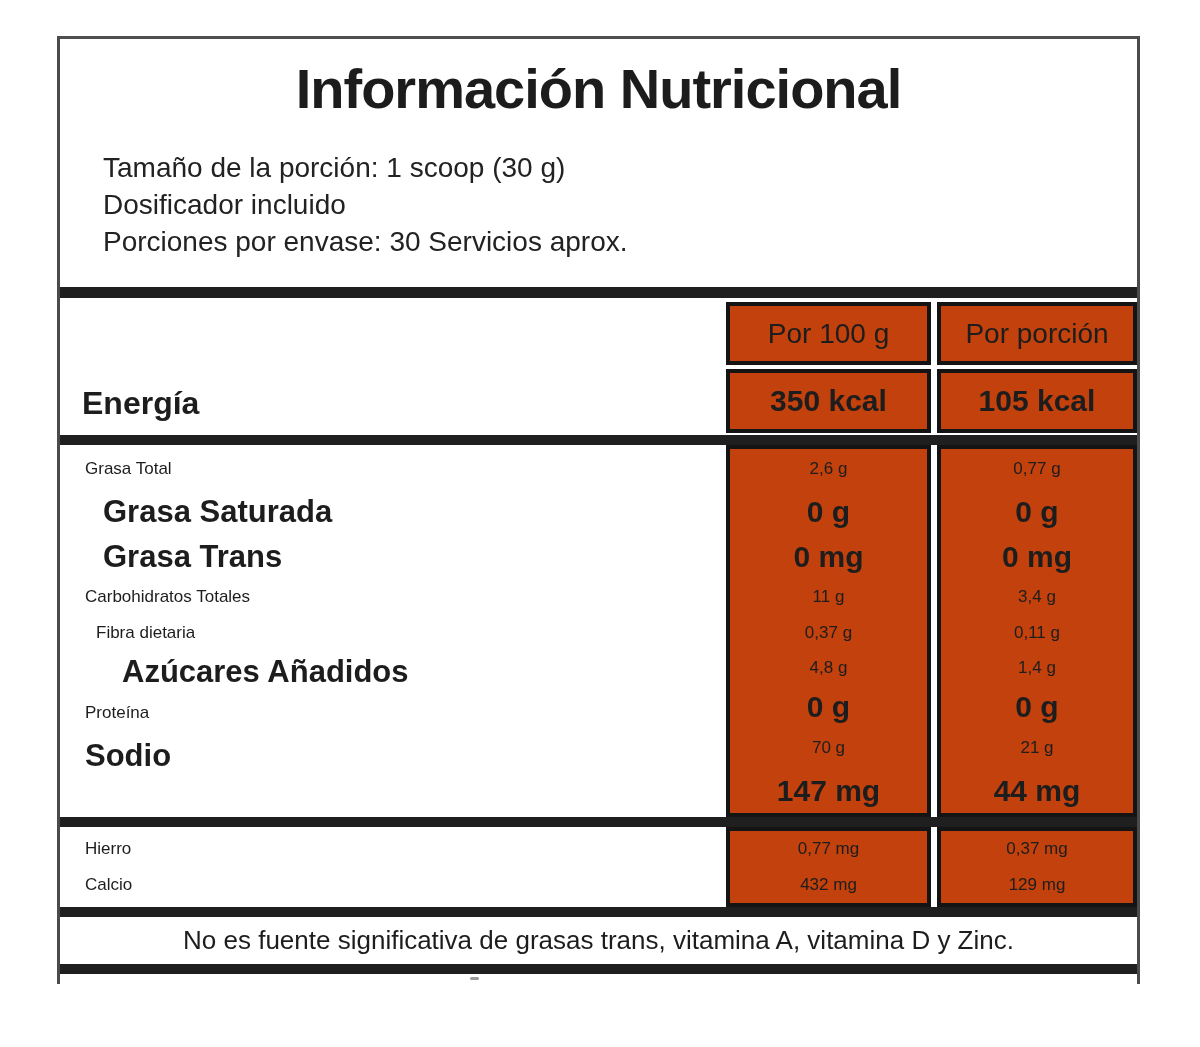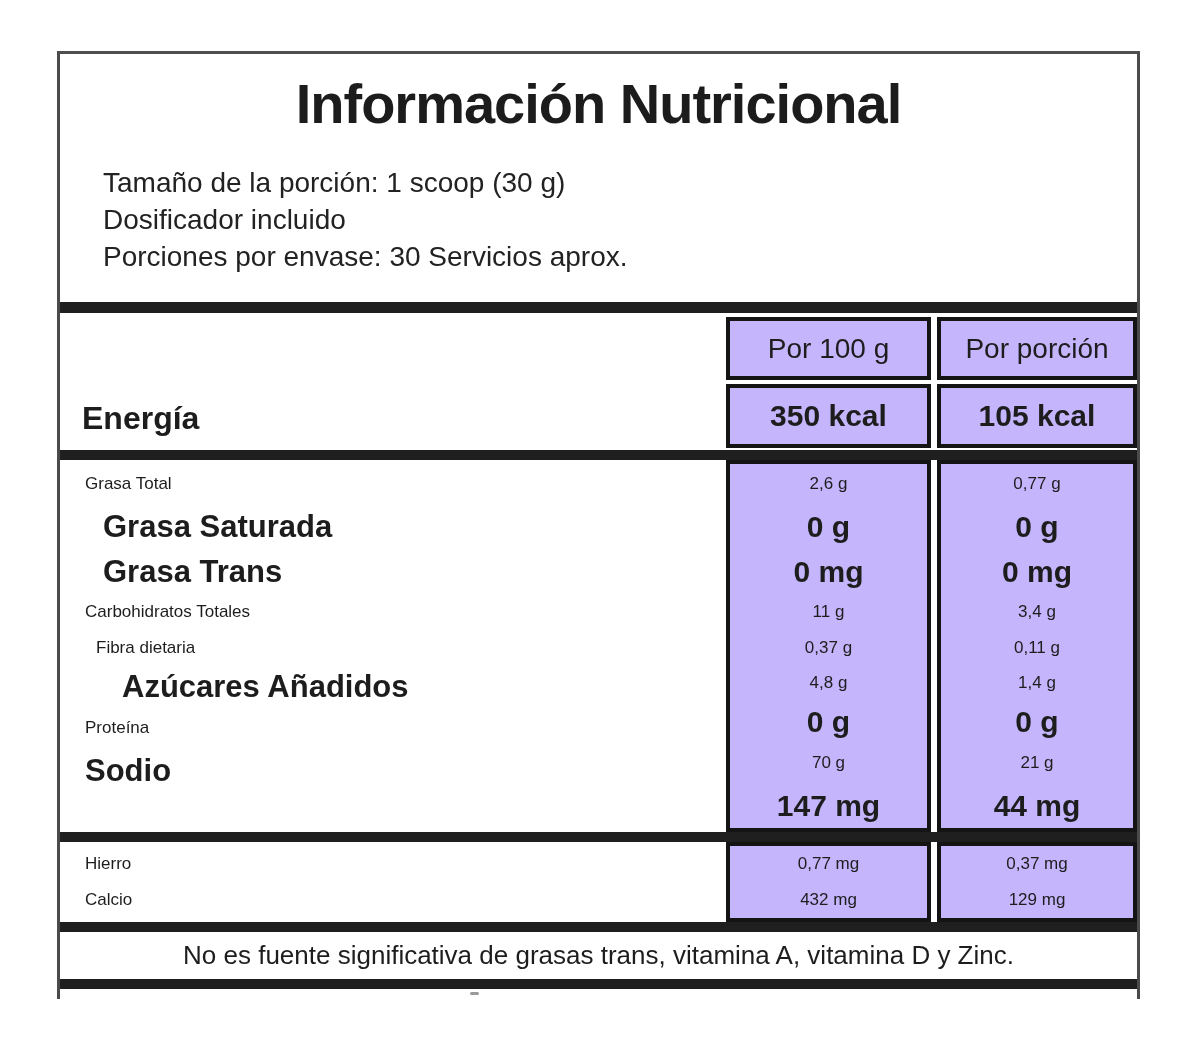--- a/index.html
+++ b/index.html
@@ -1,28 +1,28 @@
 <!DOCTYPE html>
 <html><head>
 <meta charset="utf-8">
 <style>
   html,body{margin:0;padding:0;background:#ffffff;}
   .page{position:relative;width:1200px;height:1047px;background:#ffffff;overflow:hidden;
         font-family:"Liberation Sans", sans-serif;color:#1d1d1d;}
-  .label{position:absolute;left:57px;top:51px;width:1083px;box-sizing:border-box;
+  .label{position:absolute;left:57px;top:36px;width:1083px;box-sizing:border-box;
          border-top:3px solid #4f4f4f;border-left:3px solid #4a4a4a;border-right:3px solid #4a4a4a;
          background:#ffffff;}
   .title{padding-top:22px;text-align:center;font-size:56px;font-weight:bold;
          letter-spacing:-1px;line-height:1.0;color:#1c1c1c;}
   .serving-info{margin-top:32px;margin-left:43px;font-size:28px;line-height:37px;color:#222;}
   .bar{background:#1f1f1f;height:11px;width:100%;}
   .bar.h10{height:10px;}
   .sect{display:flex;align-items:stretch;box-sizing:border-box;width:100%;}
   .namecol{flex:1;box-sizing:border-box;padding-top:4px;display:flex;flex-direction:column;}
-  .cellbox{box-sizing:border-box;border:4px solid #141414;background:#c4b5fd;
+  .cellbox{box-sizing:border-box;border:4px solid #141414;background:#c2410c;
            display:flex;align-items:center;justify-content:center;}
   .col1{width:205px;}
   .col2{width:200px;margin-left:6px;}
   .vstack{flex-direction:column;justify-content:flex-start;align-items:stretch;}
   .vrow{display:flex;align-items:center;justify-content:center;width:100%;box-sizing:border-box;}
   .nrow{display:flex;align-items:center;box-sizing:border-box;}
   .h40{height:40px;}.h45{height:45px;}.h36{height:36px;}.h35{height:35px;}.h43{height:43px;}
   .head-sect{height:63px;margin-top:4px;}
   .head-sect .cellbox{font-size:28px;color:#1d1d1d;}
   .energy-sect{height:64px;margin-top:4px;}

